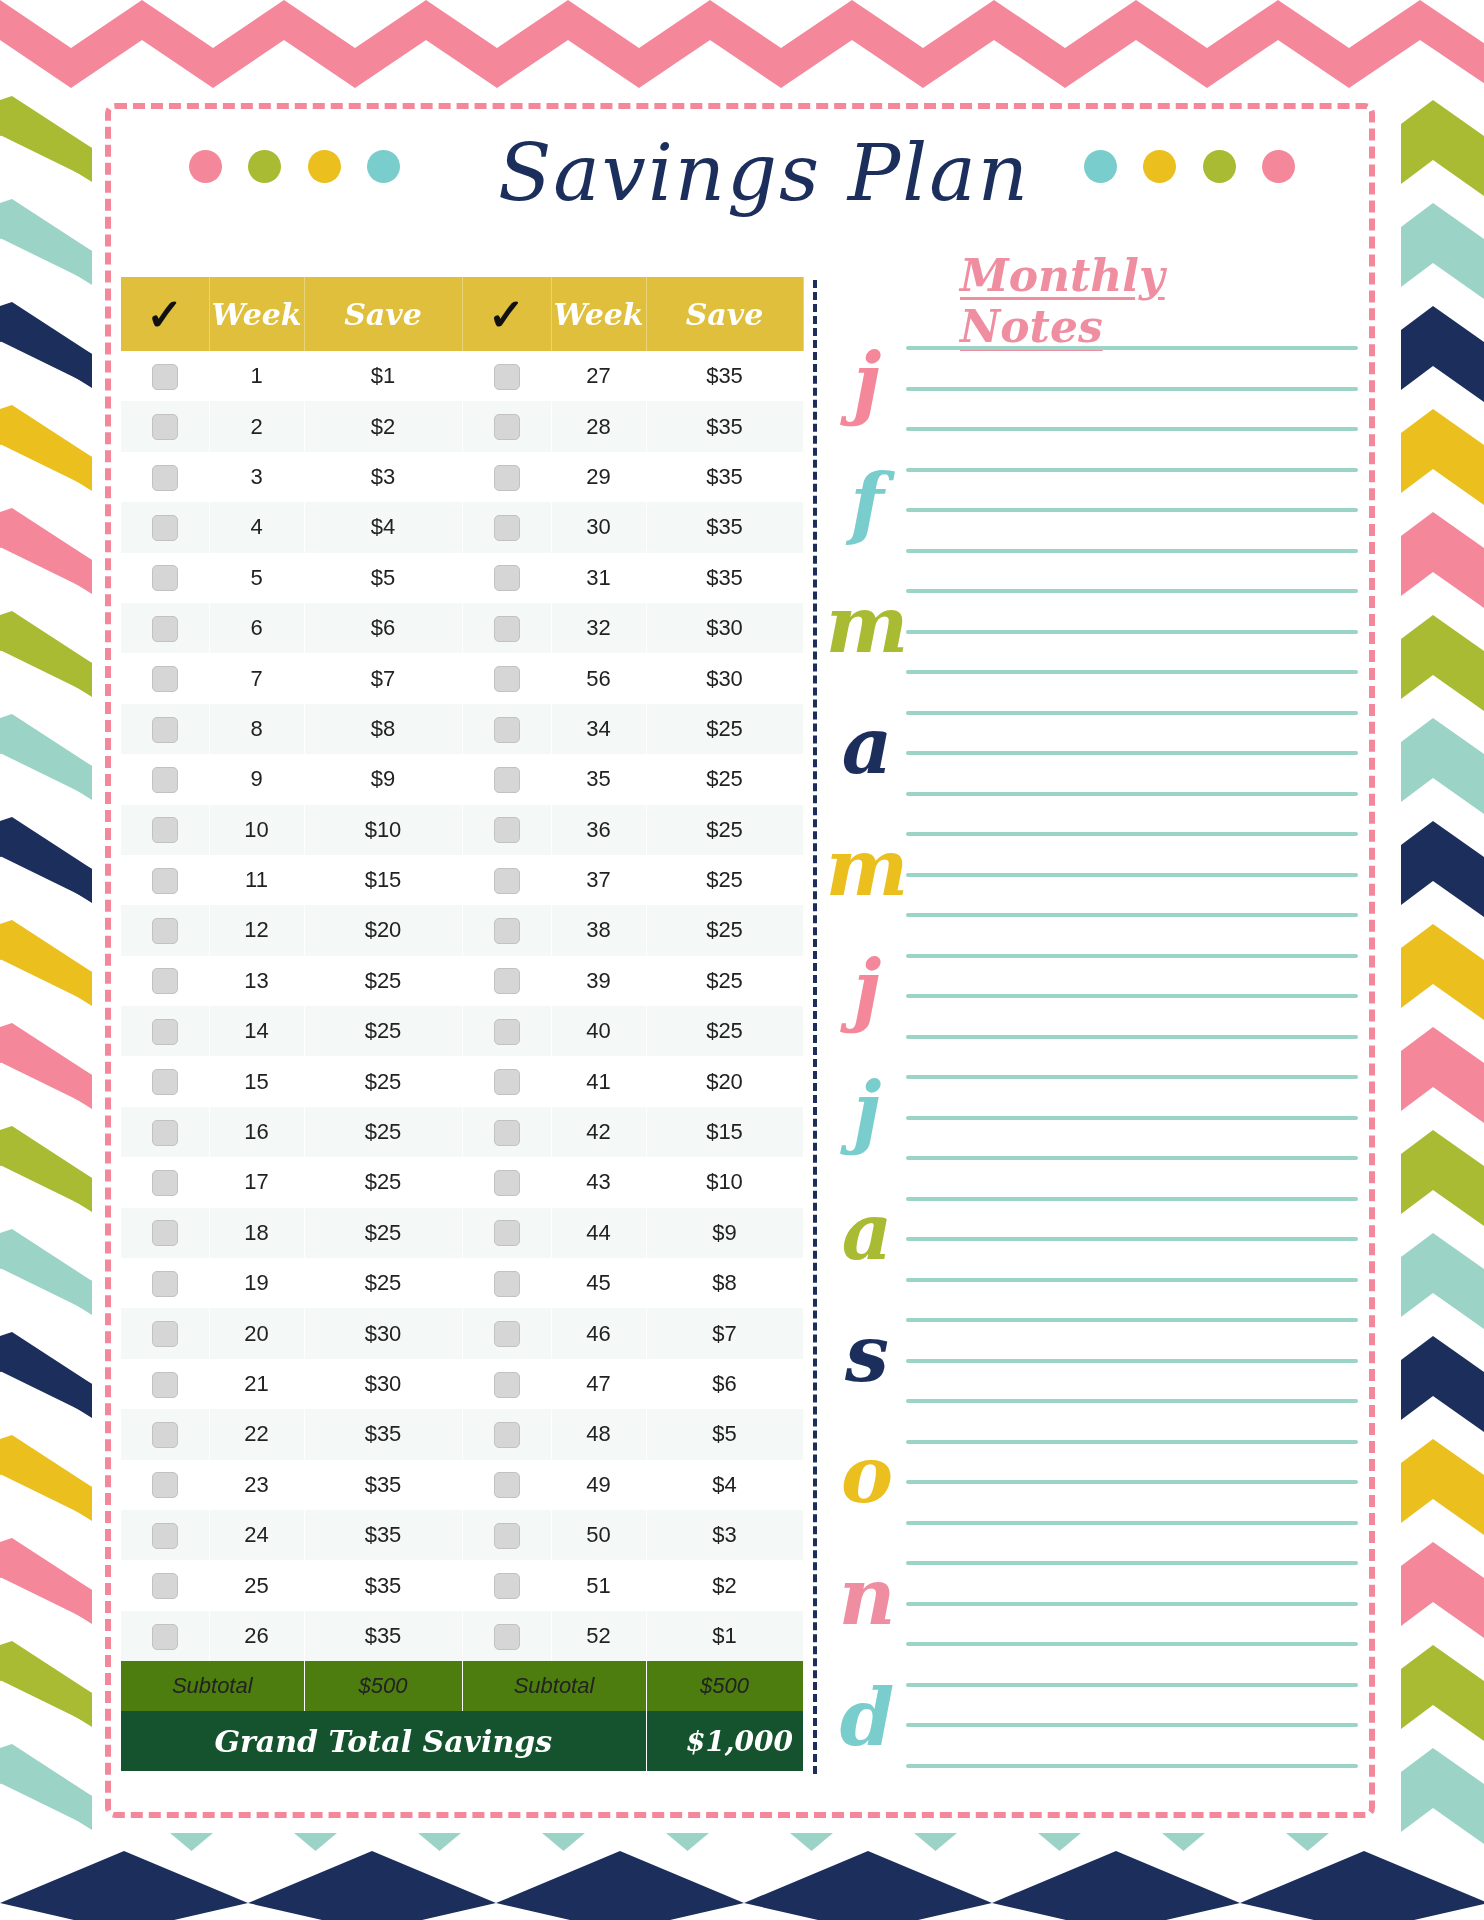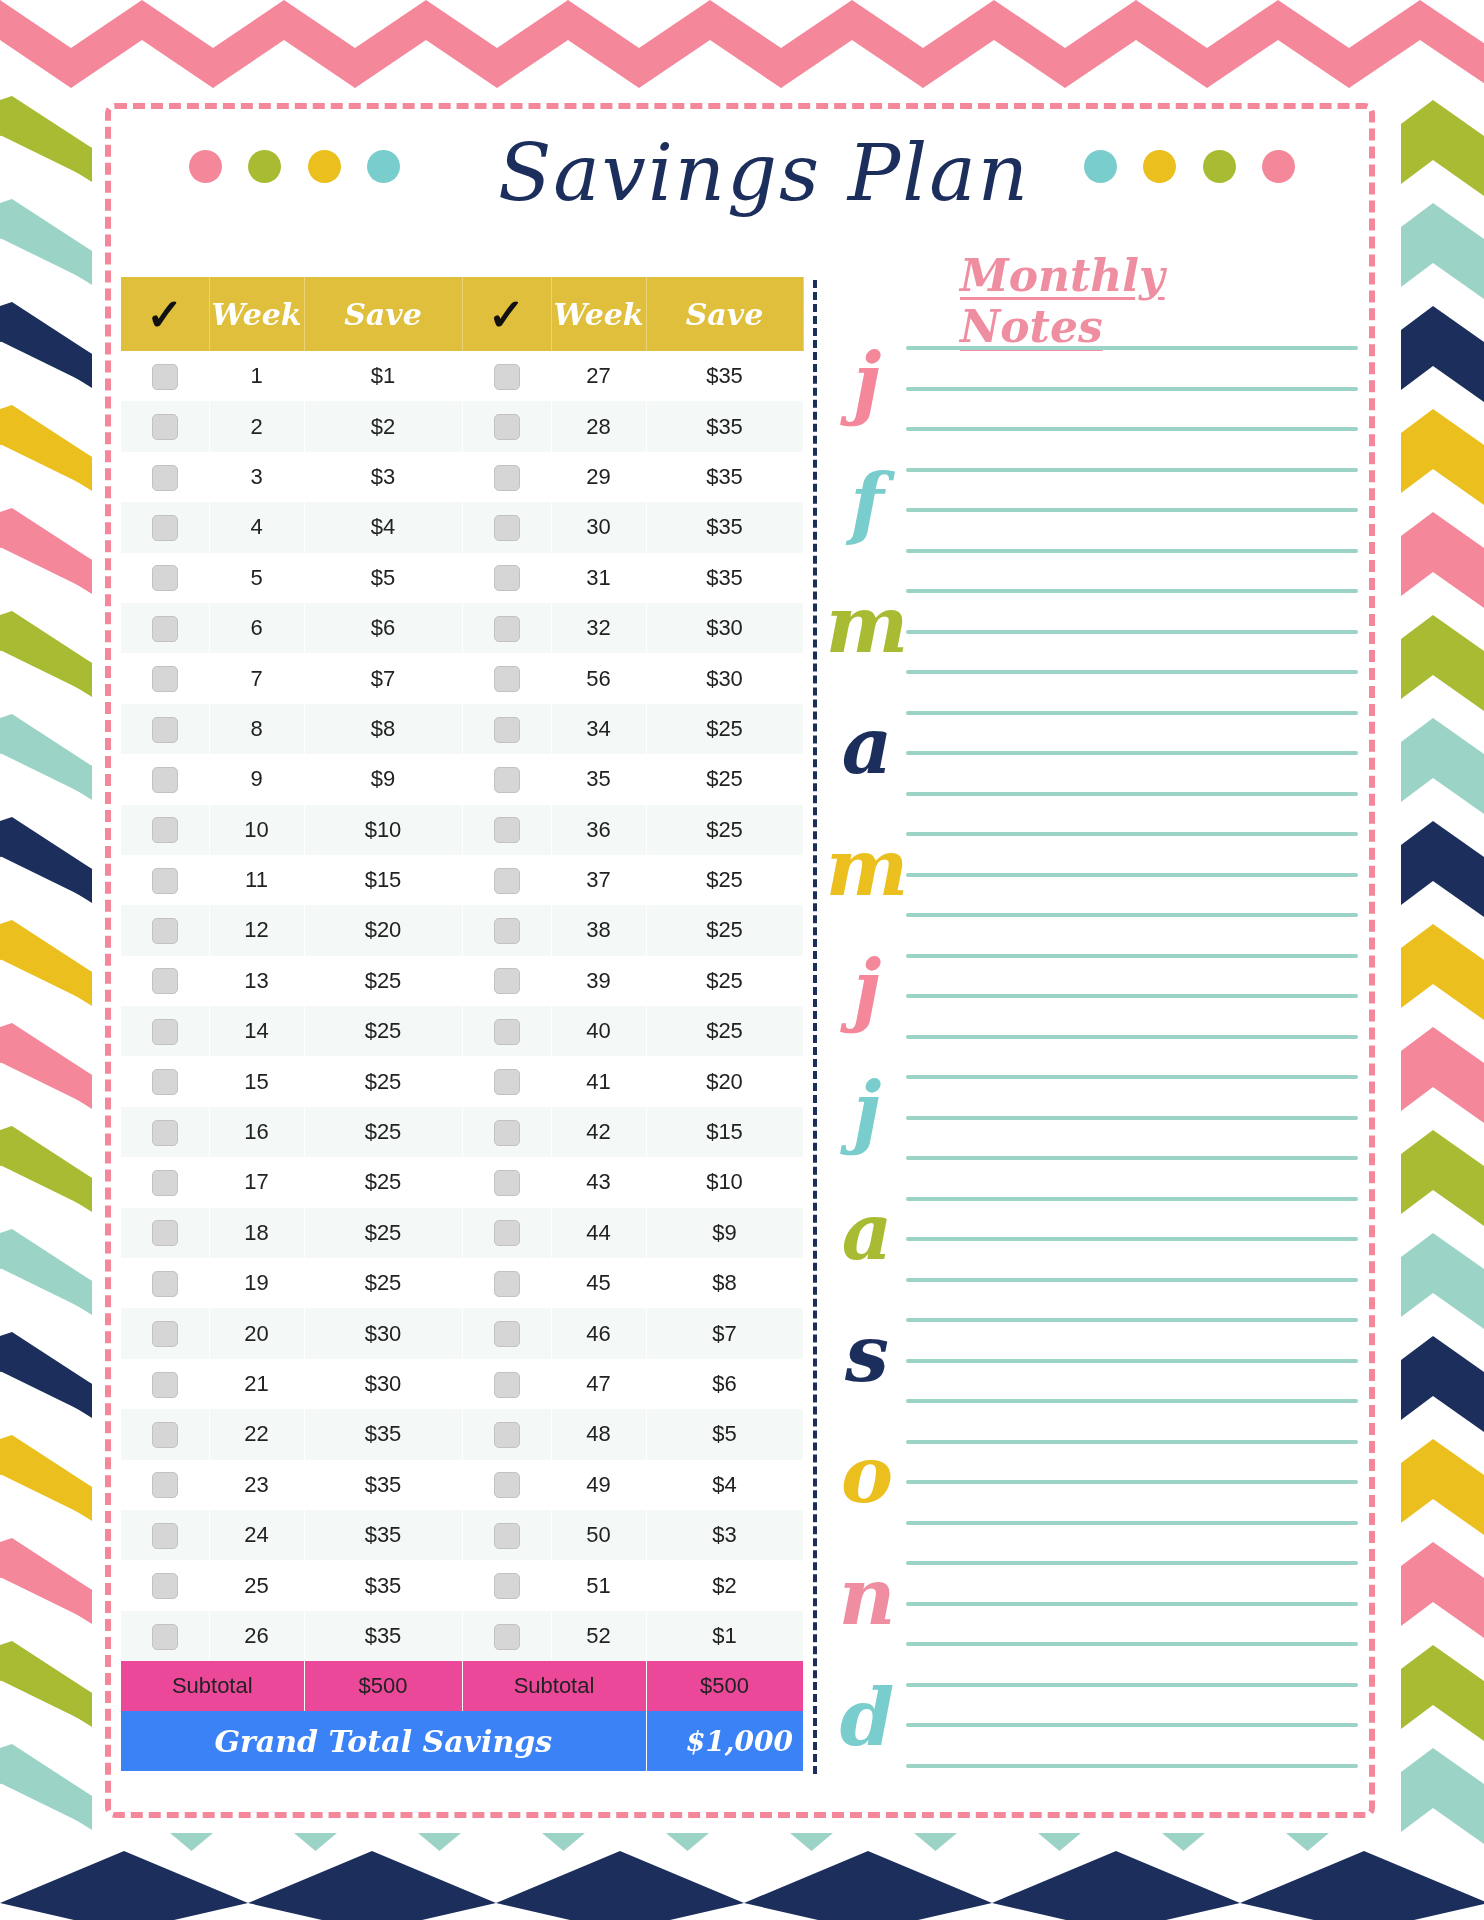--- a/index.html
+++ b/index.html
@@ -14,22 +14,22 @@
            letter-spacing:2px; line-height:110px; }
   table.plan { position:absolute; left:121px; top:277px; width:682px; border-collapse:collapse; table-layout:fixed; }
   table.plan th { background:#dfbf3b; height:74px; color:#fff; font-family:"DejaVu Serif", serif;
                   font-style:italic; font-weight:bold; font-size:30px; border-right:1px solid #e9d47c; padding:0; }
   table.plan th.chk { color:#111; font-style:normal; font-size:44px; }
   table.plan td { height:50.4px; padding:0; text-align:center; font-size:22px; color:#222;
                   border-right:1px solid #ffffff; }
   table.plan tr.alt td { background:#f4f8f7; }
   .cbx { display:inline-block; width:24px; height:24px; background:#d6d6d6; border:1px solid #c2c2c2;
          border-radius:5px; vertical-align:middle; }
-  tr.sub td { font-size:22px; height:50px; background:#ec4899; }
-  tr.grand td { background:#3b82f6; color:#fff; font-family:"DejaVu Serif", serif; font-style:italic;
+  tr.sub td { font-style:italic; font-size:22px; height:50px; background:#4d7c0f; }
+  tr.grand td { background:#14532d; color:#fff; font-family:"DejaVu Serif", serif; font-style:italic;
                 font-weight:bold; font-size:30px; height:60px; }
   tr.grand td.gval { border-left:1px solid #e9d47c; font-size:28px;padding-left:30px; }
   .divider { position:absolute; left:813px; top:280px; height:1494px; border-left:4px dashed #1c2f5c; }
   .notes-title { position:absolute; left:960px; top:250px; width:320px; text-align:left;
                  font-family:"DejaVu Serif", serif; font-style:italic; font-weight:bold; font-size:44px;
                  color:#ef8ea1; text-decoration:underline; text-decoration-thickness:3px; text-underline-offset:6px; }
   .note-line { position:absolute; left:906px; width:452px; height:4px; background:#9bd4c6; border-radius:2px; }
   .month-letter { position:absolute; width:90px; text-align:center; font-family:"DejaVu Serif", serif;
                   font-style:italic; font-weight:bold; font-size:78px; line-height:90px; }
 </style>

